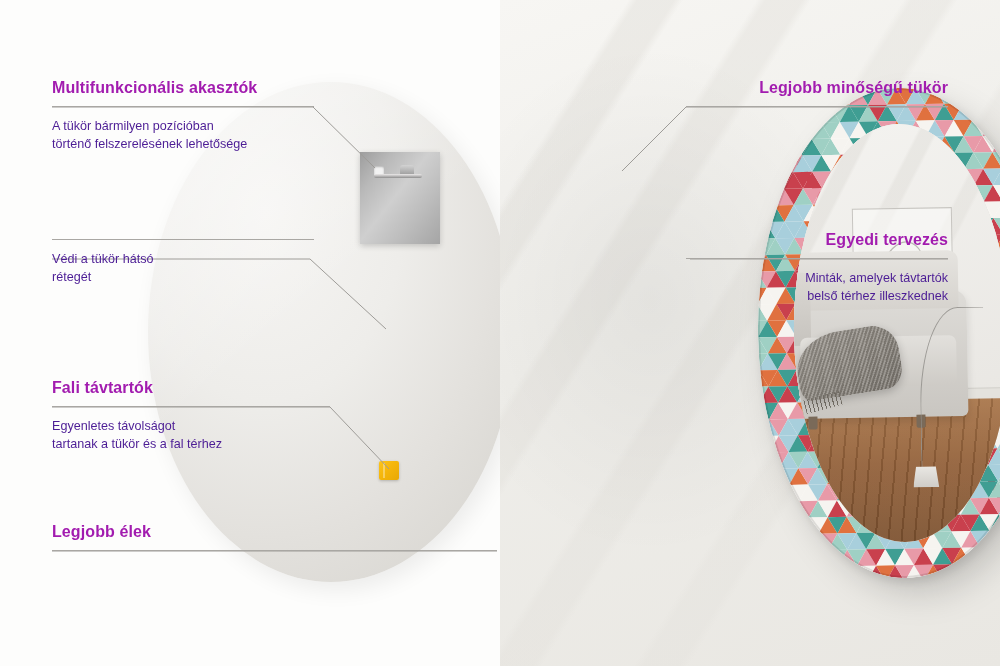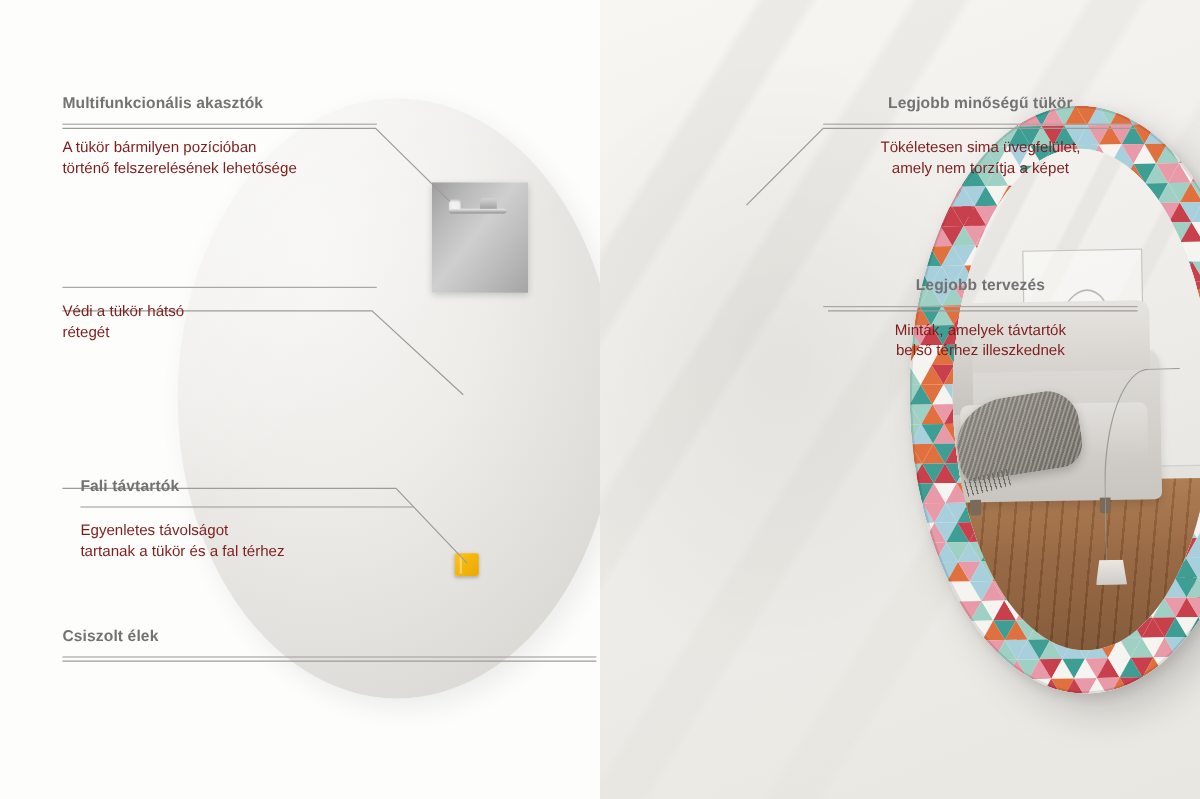--- a/index.html
+++ b/index.html
@@ -200,31 +200,31 @@
     box-shadow:0 1px 3px rgba(0,0,0,.22);
   }
   .spacer-yellow::after{
     content:""; position:absolute; left:4px; top:2px; width:1.5px; height:15px;
     background:rgba(255,255,255,.35);
   }
 
   
   .block{ position:absolute; }
   .block h3{
-    font-size:13px; font-weight:bold; color:#737373;
+    font-size:16px; font-weight:bold; color:#a21caf;
     letter-spacing:.1px; white-space:nowrap; line-height:1.2;
   }
   .block .rule{
     height:1px; background:#a9a7a3; margin-top:9px;
   }
   .block p{
-    margin-top:11px; font-size:12.6px; color:#7f1d1d;
+    margin-top:11px; font-size:12.6px; color:#4c1d95;
     line-height:1.42; white-space:pre-line;
   }
-  .block.right{ text-align:center; }
+  .block.right{ text-align:right; }
 
   
   .connectors{ position:absolute; left:0; top:0; width:1000px; height:666px; pointer-events:none; }
 </style>
 </head>
 <body>
 
 <div id="stage">
 
   <div class="photo-panel">
@@ -1428,39 +1428,37 @@
     <p>A tükör bármilyen pozícióban
 történő felszerelésének lehetősége</p>
   </div>
 
   <div class="block" style="left:52px; top:230px; width:262px;">
     <div class="rule"></div>
     <p>Védi a tükör hátsó
 rétegét</p>
   </div>
 
-  <div class="block" style="left:67px; top:378px; width:278px;margin-top:19px;">
+  <div class="block" style="left:52px; top:378px; width:278px;">
     <h3>Fali távtartók</h3>
     <div class="rule"></div>
     <p>Egyenletes távolságot
 tartanak a tükör és a fal térhez</p>
   </div>
 
   <div class="block" style="left:52px; top:522px; width:445px;">
-    <h3>Csiszolt élek</h3>
+    <h3>Legjobb élek</h3>
     <div class="rule"></div>
   </div>
 
   <div class="block right" style="left:686px; top:78px; width:262px;">
     <h3>Legjobb minőségű tükör</h3>
     <div class="rule"></div>
-    <p>Tökéletesen sima üvegfelület,
-amely nem torzítja a képet</p>
   </div>
 
   <div class="block right" style="left:686px; top:230px; width:262px;">
-    <h3>Legjobb tervezés</h3>
+    <h3>Egyedi tervezés</h3>
     <div class="rule"></div>
     <p>Minták, amelyek távtartók
 belső térhez illeszkednek</p>
   </div>
 
 </div>
 
 </body></html>

